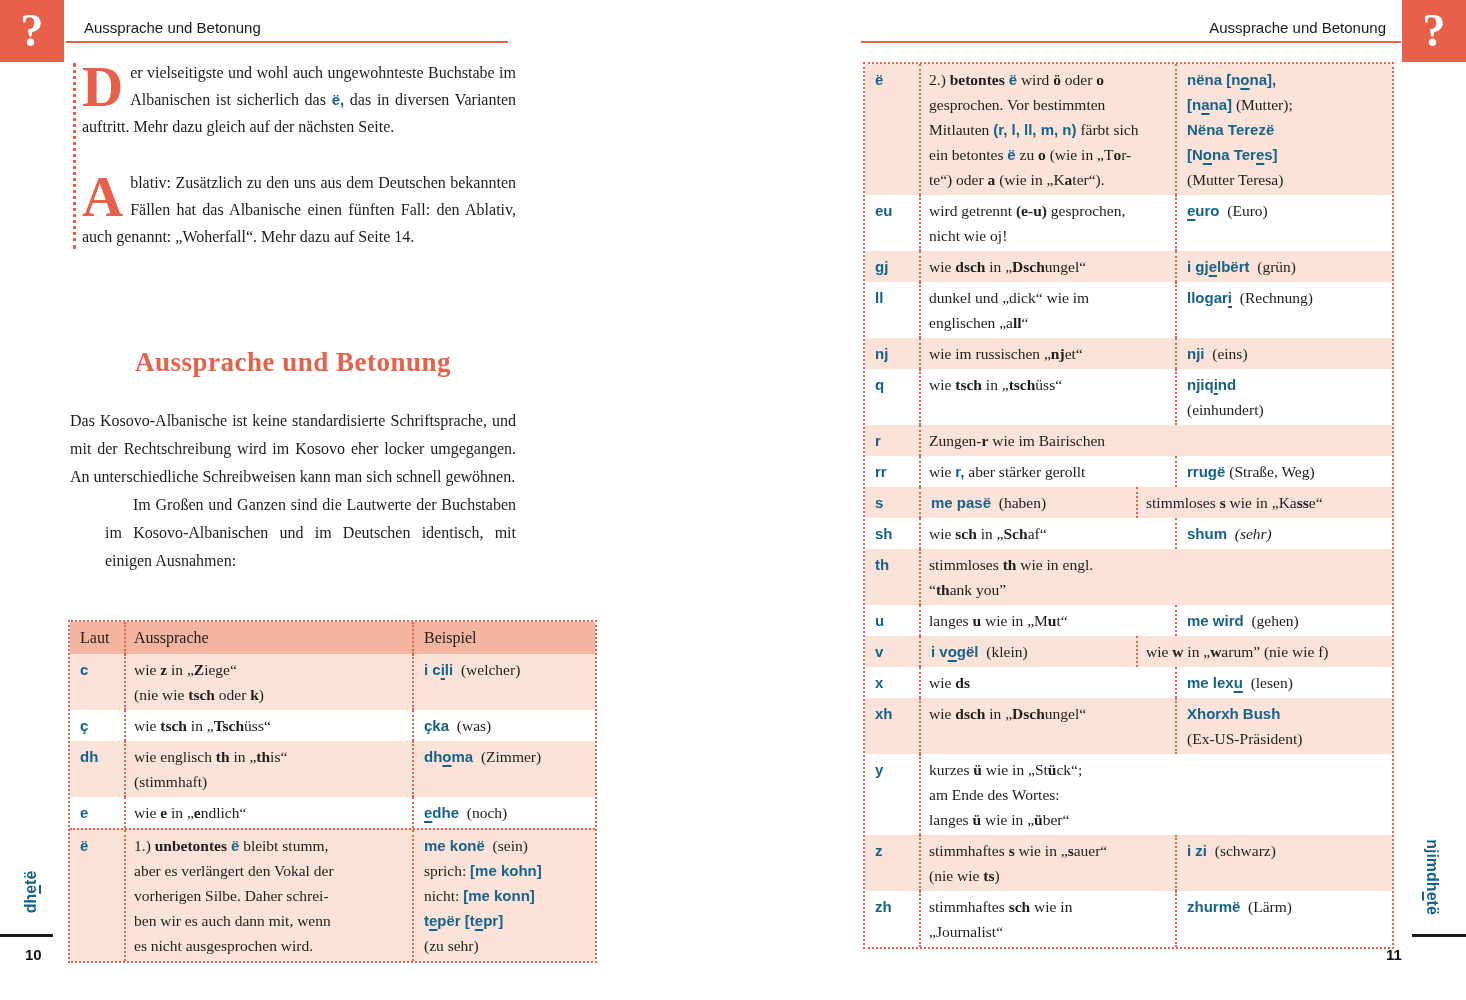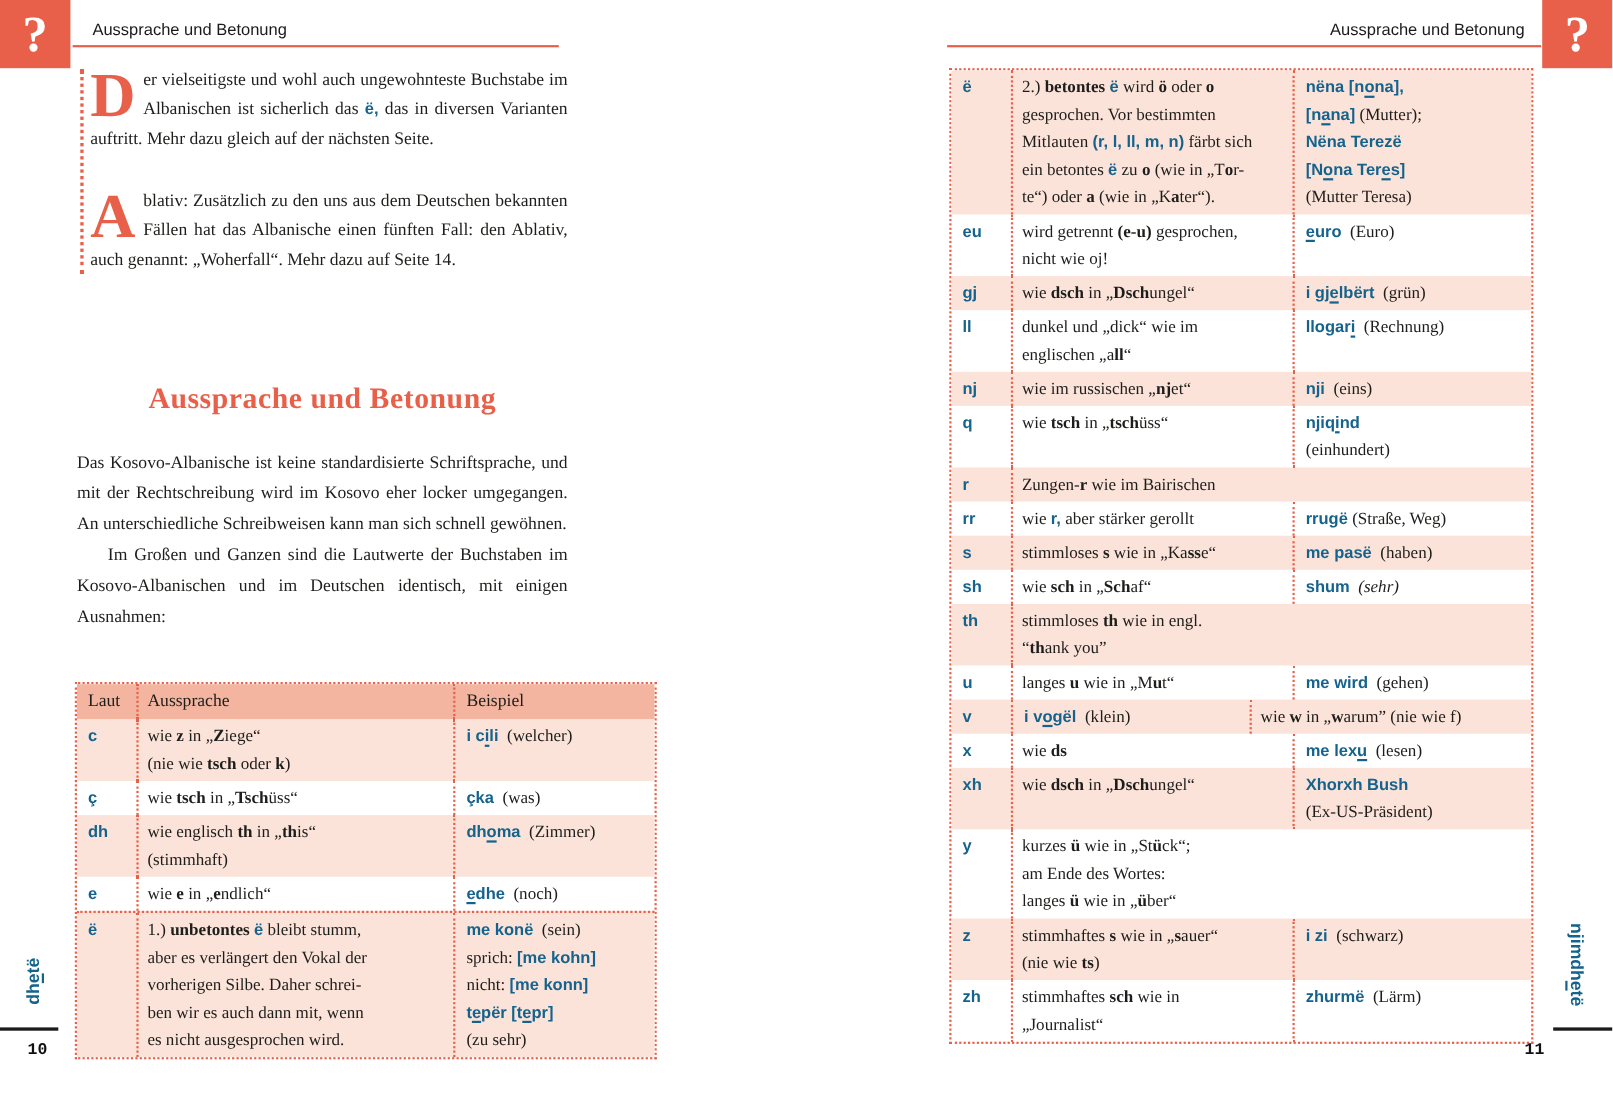--- a/index.html
+++ b/index.html
@@ -29,21 +29,21 @@
   .intro{font-size:16px;line-height:27px;text-align:justify;}
   .dropcap{float:left;font-family:"Liberation Serif",serif;font-weight:700;color:var(--accent);
            font-size:57px;line-height:45px;padding:5px 7px 0 0;}
 
   
   .heading{font-weight:700;font-size:27px;color:var(--accent);text-align:center;letter-spacing:.5px;}
 
   
   .bodycopy{font-size:16px;line-height:28px;text-align:justify;}
   .bodycopy p{margin:0;}
-  .bodycopy p.indent{text-indent:28px;}
+  .bodycopy p.indent{text-indent:28px;margin-left:35px;}
 
   
   .ptable{border:2px dotted var(--accent);box-sizing:border-box;background:#ffffff;}
   .t-row{display:flex;align-items:stretch;}
   .t-row.shade{background:var(--row-pink);}
   .t-row.t-head{background:var(--head-pink);}
   .t-row.divider{border-top:2px dotted var(--accent);}
   .cell{box-sizing:border-box;font-size:15.5px;line-height:25px;padding:3px 8px 3px 8px;}
   .cl{flex:0 0 54px;padding-left:10px;font-family:"Liberation Sans",sans-serif;font-weight:700;
       color:var(--blue);font-size:15px;}
@@ -58,21 +58,21 @@
   u{text-decoration-line:underline;text-decoration-thickness:1.5px;text-underline-offset:3px;}
   b{font-weight:700;}
   i{font-style:italic;}
 
   
   .vlabel{font-family:"Liberation Sans",sans-serif;font-weight:700;font-size:16px;color:var(--blue);
           text-align:center;white-space:nowrap;}
   .vleft{transform:rotate(-90deg);}
   .vright{transform:rotate(90deg);}
   .pgline{height:3px;background:#1a1a1a;}
-  .pgnum{font-family:Liberation Mono, monospace;font-weight:700;font-size:15px;color:#111;}
+  .pgnum{font-family:Liberation Sans, sans-serif;font-weight:700;font-size:15px;color:#111;}
 </style>
 </head>
 <body>
 
 <div id="canvas">
 
   <div class="abs qbox" style="left:0;top:0;">
     <span>?</span>
   </div>
   <div class="abs pghead" style="left:84px;top:19px;">Aussprache und Betonung</div>
@@ -172,22 +172,22 @@
         <div class="cell cl">r</div>
         <div class="cell ca">Zungen-<b>r</b> wie im Bairischen</div>
       </div>
       <div class="t-row">
         <div class="cell cl">rr</div>
         <div class="cell ca">wie <span class="al">r,</span> aber stärker gerollt</div>
         <div class="cell cb"><span class="al">rrugë</span> (Straße, Weg)</div>
       </div>
       <div class="t-row shade">
         <div class="cell cl">s</div>
+        <div class="cell cb"><span class="al">me pasë</span>&nbsp; (haben)</div>
         <div class="cell ca">stimmloses <b>s</b> wie in „Ka<b>ss</b>e“</div>
-        <div class="cell cb"><span class="al">me pasë</span>&nbsp; (haben)</div>
       </div>
       <div class="t-row">
         <div class="cell cl">sh</div>
         <div class="cell ca">wie <b>sch</b> in „<b>Sch</b>af“</div>
         <div class="cell cb"><span class="al">shum</span>&nbsp; <i>(sehr)</i></div>
       </div>
       <div class="t-row shade">
         <div class="cell cl">th</div>
         <div class="cell ca">stimmloses <b>th</b> wie in engl.<br>“<b>th</b>ank you”</div>
       </div>

